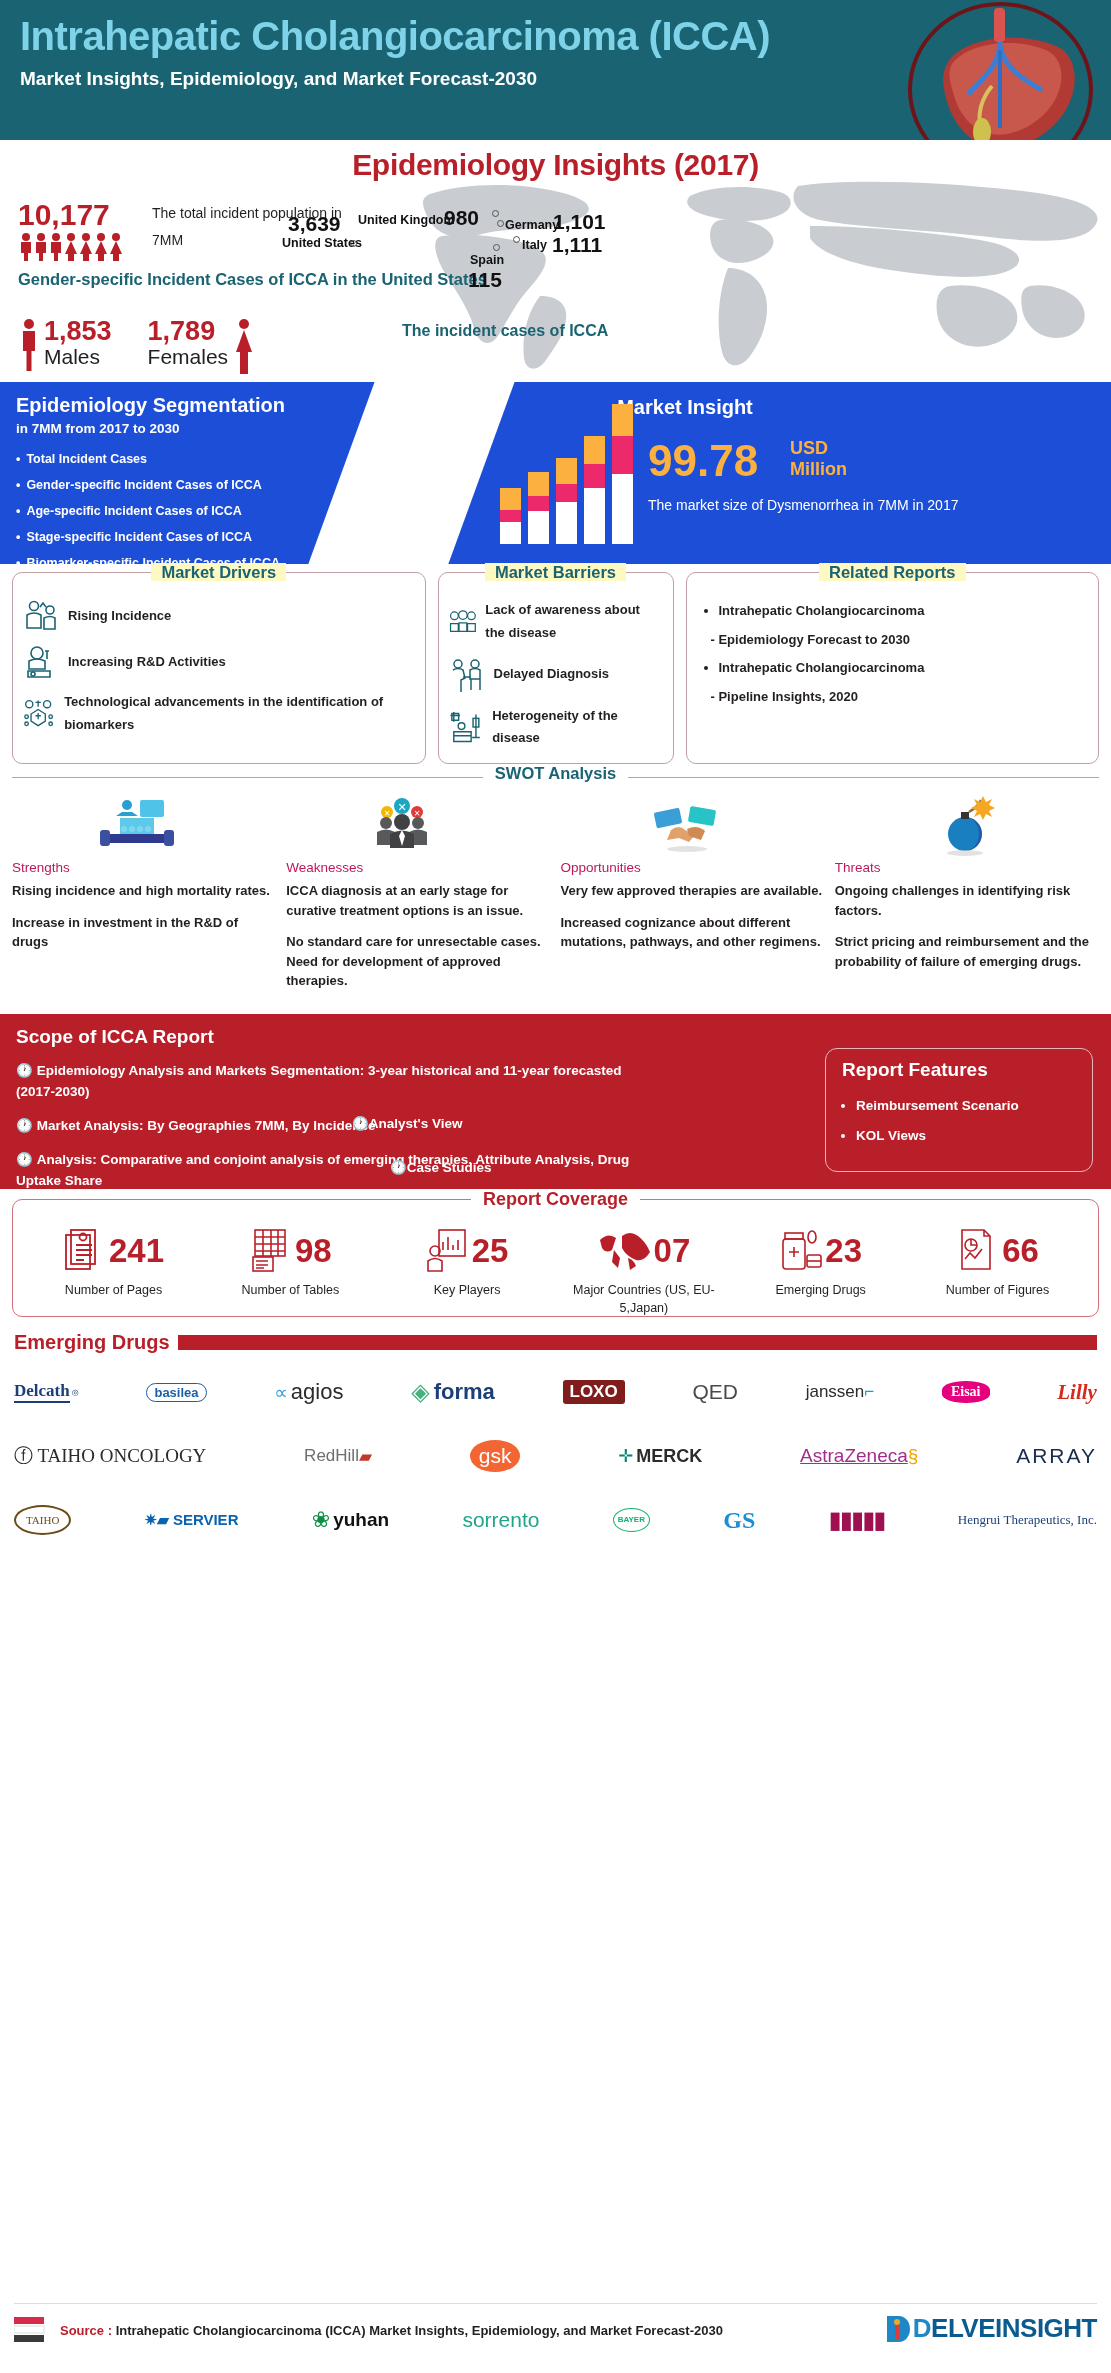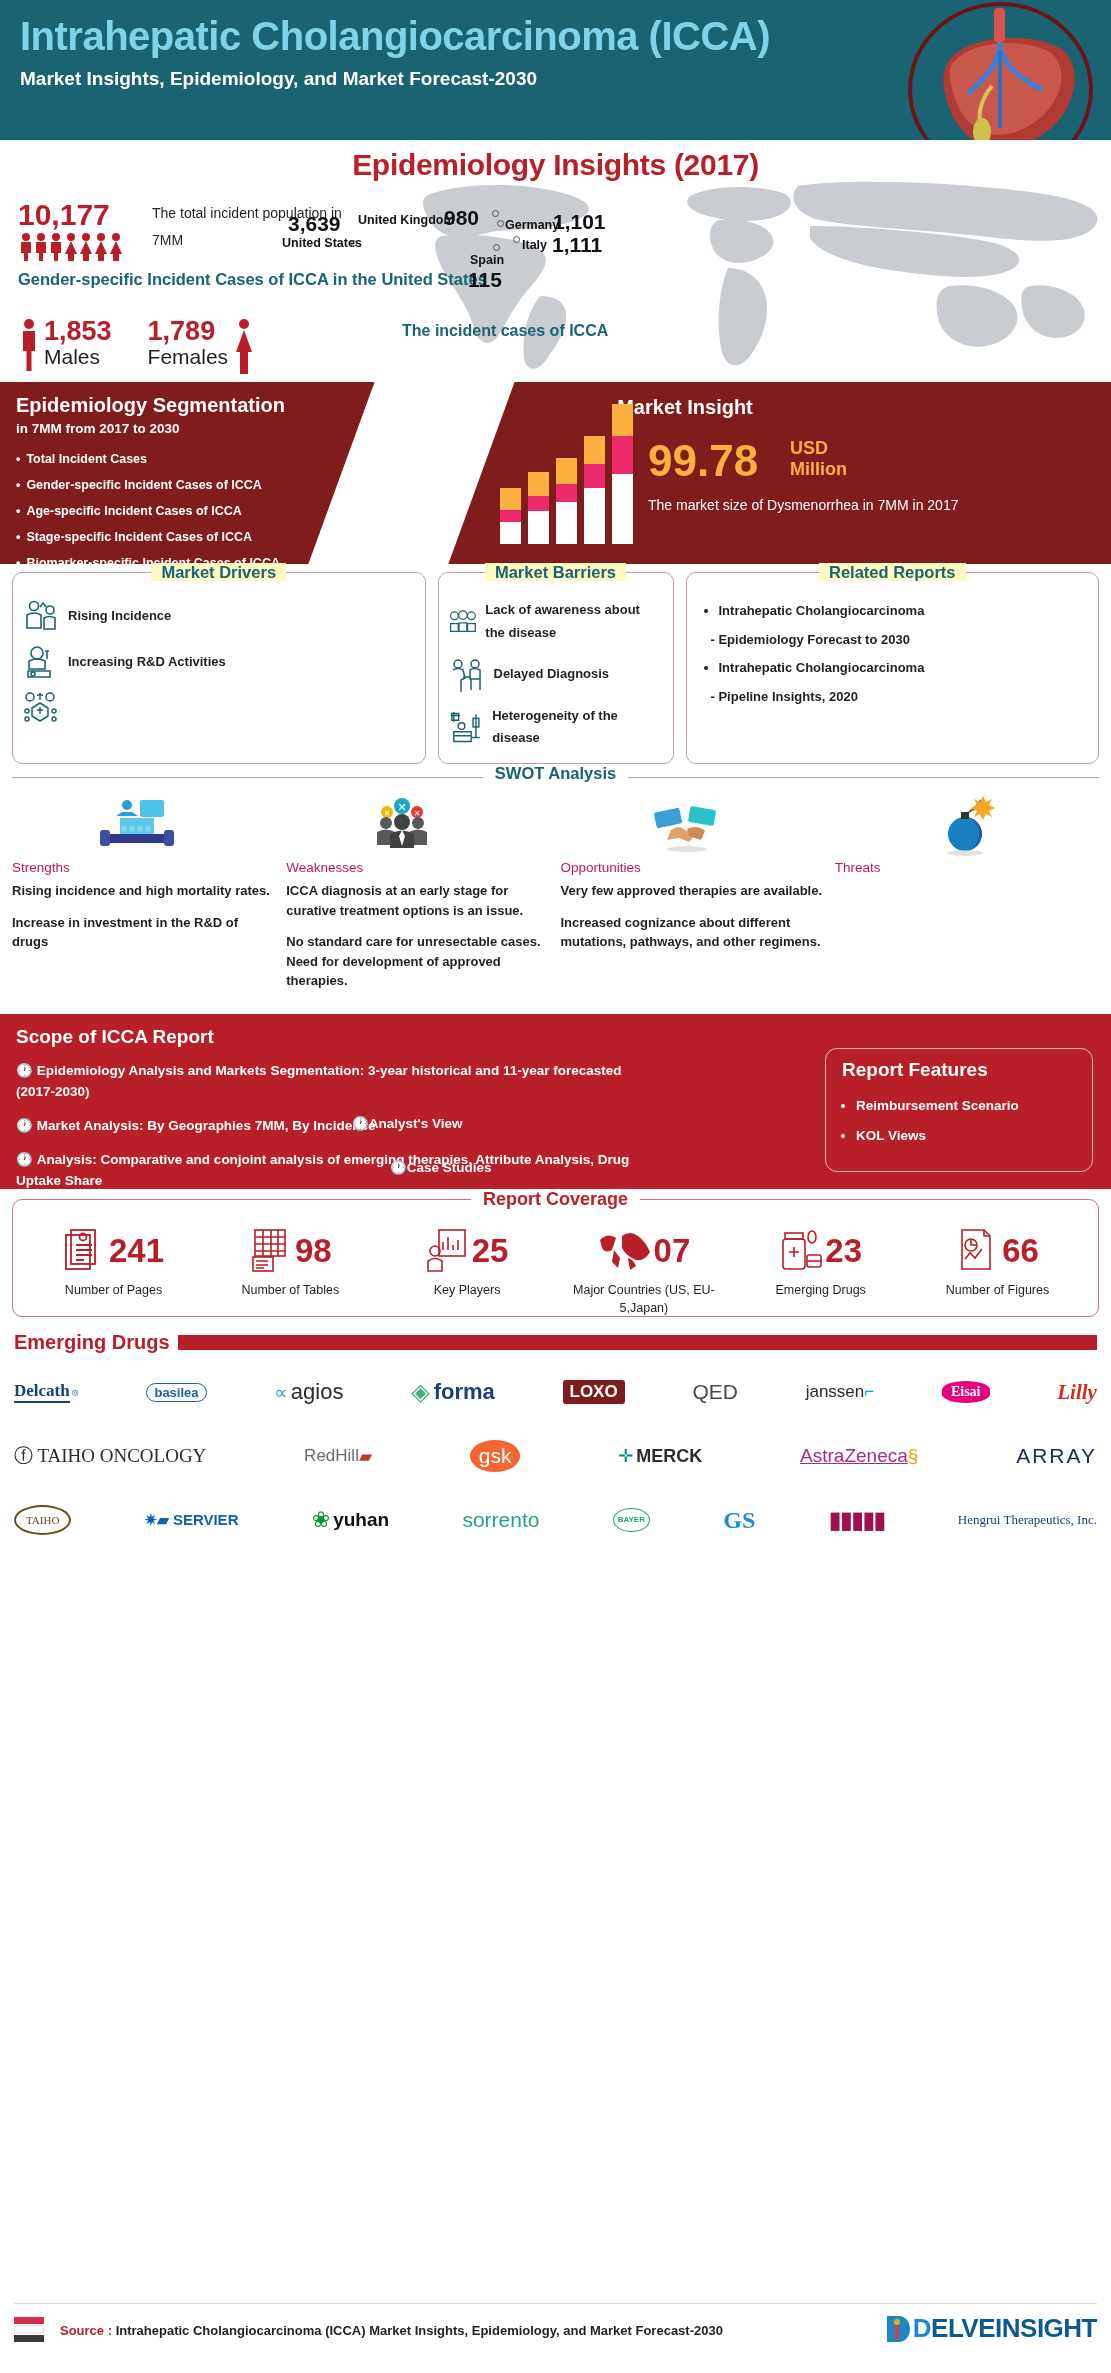--- a/index.html
+++ b/index.html
@@ -55,21 +55,21 @@
   .map-lbl{ position:absolute; font-weight:700; color:#111; }
   .ml-val{ font-size:21px; font-weight:700; }
   .ml-name{ font-size:12.5px; font-weight:700; }
   .dot{ position:absolute; width:7px; height:7px; border:1.2px solid #555; border-radius:50%; background:transparent; }
   .epi-caption{
     position:absolute; left:402px; top:182px; color:#1a6372;
     font-size:16px; font-weight:700;
   }
 
   
-  .seg { position:relative; height:182px; background:#7f1d1d; overflow:hidden; color:#fff;padding-left:48px; }
+  .seg { position:relative; height:182px; background:#1d4ed8; overflow:hidden; color:#fff;padding-left:48px; }
   .seg-diag{
     position:absolute; left:340px; top:-30px; width:140px; height:250px;
     background:#fff; transform:skewX(-20deg);
   }
   .seg-left{ position:absolute; left:16px; top:12px; width:330px; }
   .seg-h{ font-size:20px; font-weight:700; }
   .seg-sub{ font-size:13.5px; font-weight:700; margin-top:4px; }
   .seg-list{ margin-top:10px; font-size:12.5px; font-weight:700; line-height:2.08; }
   .seg-list li{ list-style:none; }
   .seg-list li::before{ content:"•"; margin-right:6px; }
@@ -390,20 +390,21 @@
               <circle cx="27" cy="6" r="4"></circle>
               <path d="M17 2 v7 M14 4 h6"></path>
               <path d="M17 12 l8 5 v8 l-8 5 -8-5 v-8 z"></path>
               <path d="M17 16 v7 M14 19 h6"></path>
               <circle cx="4" cy="20" r="2"></circle>
               <circle cx="4" cy="28" r="2"></circle>
               <circle cx="31" cy="20" r="2"></circle>
               <circle cx="31" cy="28" r="2"></circle>
             </g>
           </svg>
+        <div class="txt">Technological advancements in the identification of biomarkers</div>
       </div>
     </div>
 
     <div class="fbox mid">
       <div class="fbox-lg"><span>Market Barriers</span></div>
       <div class="fitem">
         <svg width="36" height="30" viewBox="0 0 36 30">
             <g fill="none" stroke="#1a6372" stroke-width="1.6">
               <circle cx="7" cy="7" r="5"></circle>
               <circle cx="18" cy="6" r="5.5"></circle>
@@ -532,20 +533,24 @@
             <path d="M48 21 a17 17 0 0 1 0 34 a14 17 0 0 0 0-34" fill="#2f3a8f" opacity="0.55"></path>
             <rect x="44" y="16" width="8" height="7" fill="#333"></rect>
             <path d="M52 16 q10-6 12-12" stroke="#8a6d3b" stroke-width="2.5" fill="none"></path>
             <g fill="#f5a623">
                 <path d="M66 0 l3 6 6-3 -3 6 6 3 -6 3 3 6 -6-3 -3 6 -3-6 -6 3 3-6 -6-3 6-3 -3-6 6 3 z"></path>
               </g>
             <ellipse cx="48" cy="57" rx="18" ry="3" fill="#cfcfcf" opacity="0.6"></ellipse>
           </svg>
         </div>
         <div class="swot-lbl">Threats</div>
+        <div class="swot-txt">
+          <p>Ongoing challenges in identifying risk factors.</p>
+          <p> Strict pricing and reimbursement and the probability of failure of emerging drugs.</p>
+        </div>
       </div>
     </div>
   </div>
 
   <div class="scope">
     <div class="scope-h">Scope of ICCA Report</div>
 
     <div class="scope-item">
       <span class="ic">🕐</span><span>Epidemiology Analysis and Markets Segmentation: 3-year historical and 11-year forecasted (2017-2030)</span>
     </div>

